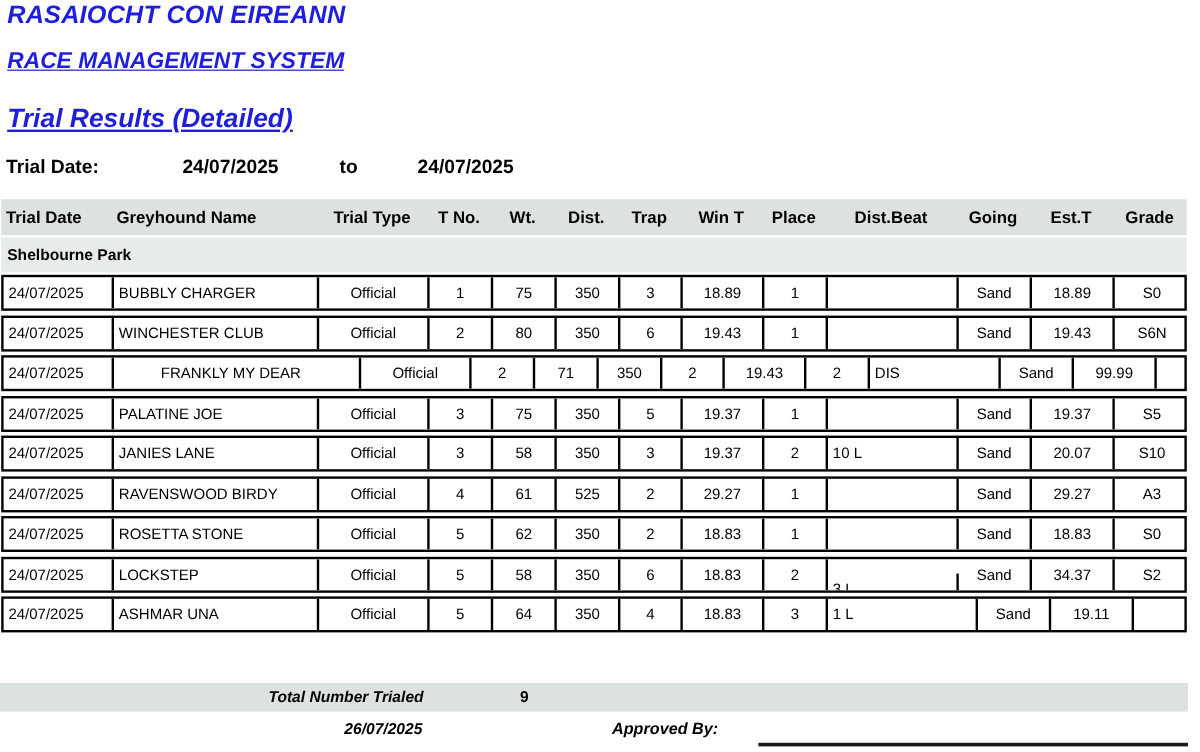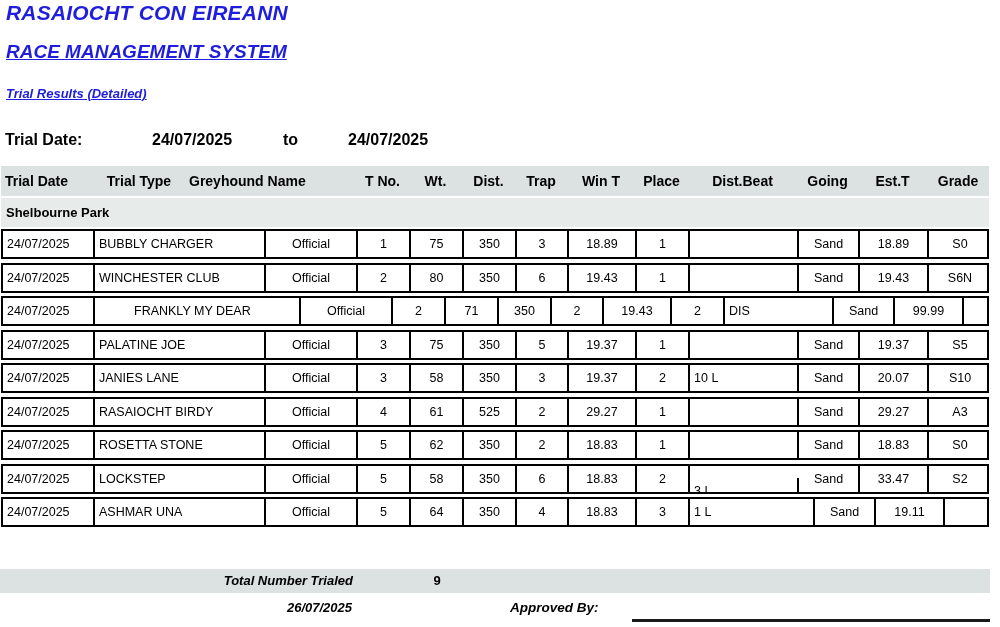--- a/index.html
+++ b/index.html
@@ -6,21 +6,21 @@
     --blue:#1E1EDC;
     --band:#DBE2E1;
     --section:#E7EBEA;
   }
   html,body{margin:0;padding:0;background:#fff;}
   body{width:1000px;height:627px;font-family:"Liberation Sans","DejaVu Sans",sans-serif;color:#000;}
   .page{position:relative;width:1000px;height:627px;overflow:hidden;background:#fff;}
 
   .h1{position:absolute;left:6px;top:1px;font-size:21px;font-weight:bold;font-style:italic;color:var(--blue);letter-spacing:.2px;}
   .h2{position:absolute;left:6px;top:41px;font-size:19px;font-weight:bold;font-style:italic;color:var(--blue);text-decoration:underline;}
-  .h3{position:absolute;left:6px;top:86px;font-size:13px;font-weight:bold;font-style:italic;color:var(--blue);text-decoration:underline;text-align:center;}
+  .h3{position:absolute;left:6px;top:86px;font-size:22px;font-weight:bold;font-style:italic;color:var(--blue);text-decoration:underline;text-align:center;}
 
   .filter-row{position:absolute;left:0;top:131px;width:100%;height:22px;}
   .filter-row span{position:absolute;top:0;font-size:16px;font-weight:bold;white-space:nowrap;}
   .f-label{left:5px;}
   .f-from{left:152px;}
   .f-tolabel{left:283px;}
   .f-to{left:348px;}
 
   .thead{position:absolute;left:1px;top:166px;width:988px;height:30px;background:var(--band);display:flex;}
   .thead .hc{flex:0 0 auto;font-weight:bold;font-size:14px;line-height:30px;box-sizing:border-box;white-space:nowrap;overflow:hidden;}
@@ -55,22 +55,22 @@
 
   <div class="filter-row">
     <span class="f-label">Trial Date:</span>
     <span class="f-from">24/07/2025</span>
     <span class="f-tolabel">to</span>
     <span class="f-to">24/07/2025</span>
   </div>
 
   <div class="thead" id="thead">
       <div class="hc al" style="width: 92px;">Trial Date</div>
+      <div class="hc al" style="width: 171px;">Greyhound Name</div>
       <div class="hc ac" style="width: 92px;">Trial Type</div>
-      <div class="hc al" style="width: 171px;">Greyhound Name</div>
       <div class="hc ac" style="width: 53px;">T No.</div>
       <div class="hc ac" style="width: 53px;">Wt.</div>
       <div class="hc ac" style="width: 53px;">Dist.</div>
       <div class="hc ac" style="width: 52px;">Trap</div>
       <div class="hc ac" style="width: 68px;">Win T</div>
       <div class="hc ac" style="width: 53px;">Place</div>
       <div class="hc ac" style="width: 109px;">Dist.Beat</div>
       <div class="hc ac" style="width: 61px;">Going</div>
       <div class="hc ac" style="width: 69px;">Est.T</div>
       <div class="hc ac" style="width: 62px;">Grade</div>
@@ -151,21 +151,21 @@
         <div class="tc ac" style="width: 52px;">3</div>
         <div class="tc ac" style="width: 68px;">19.37</div>
         <div class="tc ac" style="width: 53px;">2</div>
         <div class="tc al" style="width: 109px;">10 L</div>
         <div class="tc ac" style="width: 61px;">Sand</div>
         <div class="tc ac" style="width: 69px;">20.07</div>
         <div class="tc ac" style="width: 62px;">S10</div>
       </div>
       <div class="trow">
         <div class="tc al" style="width: 92px;">24/07/2025</div>
-        <div class="tc al" style="width: 171px;">RASAIOCHT BIRDY</div>
+        <div class="tc al" style="width: 171px;">RAVENSWOOD BIRDY</div>
         <div class="tc ac" style="width: 92px;">Official</div>
         <div class="tc ac" style="width: 53px;">4</div>
         <div class="tc ac" style="width: 53px;">61</div>
         <div class="tc ac" style="width: 53px;">525</div>
         <div class="tc ac" style="width: 52px;">2</div>
         <div class="tc ac" style="width: 68px;">29.27</div>
         <div class="tc ac" style="width: 53px;">1</div>
         <div class="tc al" style="width: 109px;"></div>
         <div class="tc ac" style="width: 61px;">Sand</div>
         <div class="tc ac" style="width: 69px;">29.27</div>
@@ -191,21 +191,21 @@
         <div class="tc al" style="width: 171px;">LOCKSTEP</div>
         <div class="tc ac" style="width: 92px;">Official</div>
         <div class="tc ac" style="width: 53px;">5</div>
         <div class="tc ac" style="width: 53px;">58</div>
         <div class="tc ac" style="width: 53px;">350</div>
         <div class="tc ac" style="width: 52px;">6</div>
         <div class="tc ac" style="width: 68px;">18.83</div>
         <div class="tc ac" style="width: 53px;">2</div>
         <div class="tc al" style="width: 109px; margin-top: 12px;">3 L</div>
         <div class="tc ac" style="width: 61px;">Sand</div>
-        <div class="tc ac" style="width: 69px;">33.47</div>
+        <div class="tc ac" style="width: 69px;">34.37</div>
         <div class="tc ac" style="width: 62px;">S2</div>
       </div>
       <div class="trow">
         <div class="tc al" style="width: 92px;">24/07/2025</div>
         <div class="tc al" style="width: 171px;">ASHMAR UNA</div>
         <div class="tc ac" style="width: 92px;">Official</div>
         <div class="tc ac" style="width: 53px;">5</div>
         <div class="tc ac" style="width: 53px;">64</div>
         <div class="tc ac" style="width: 53px;">350</div>
         <div class="tc ac" style="width: 52px;">4</div>

